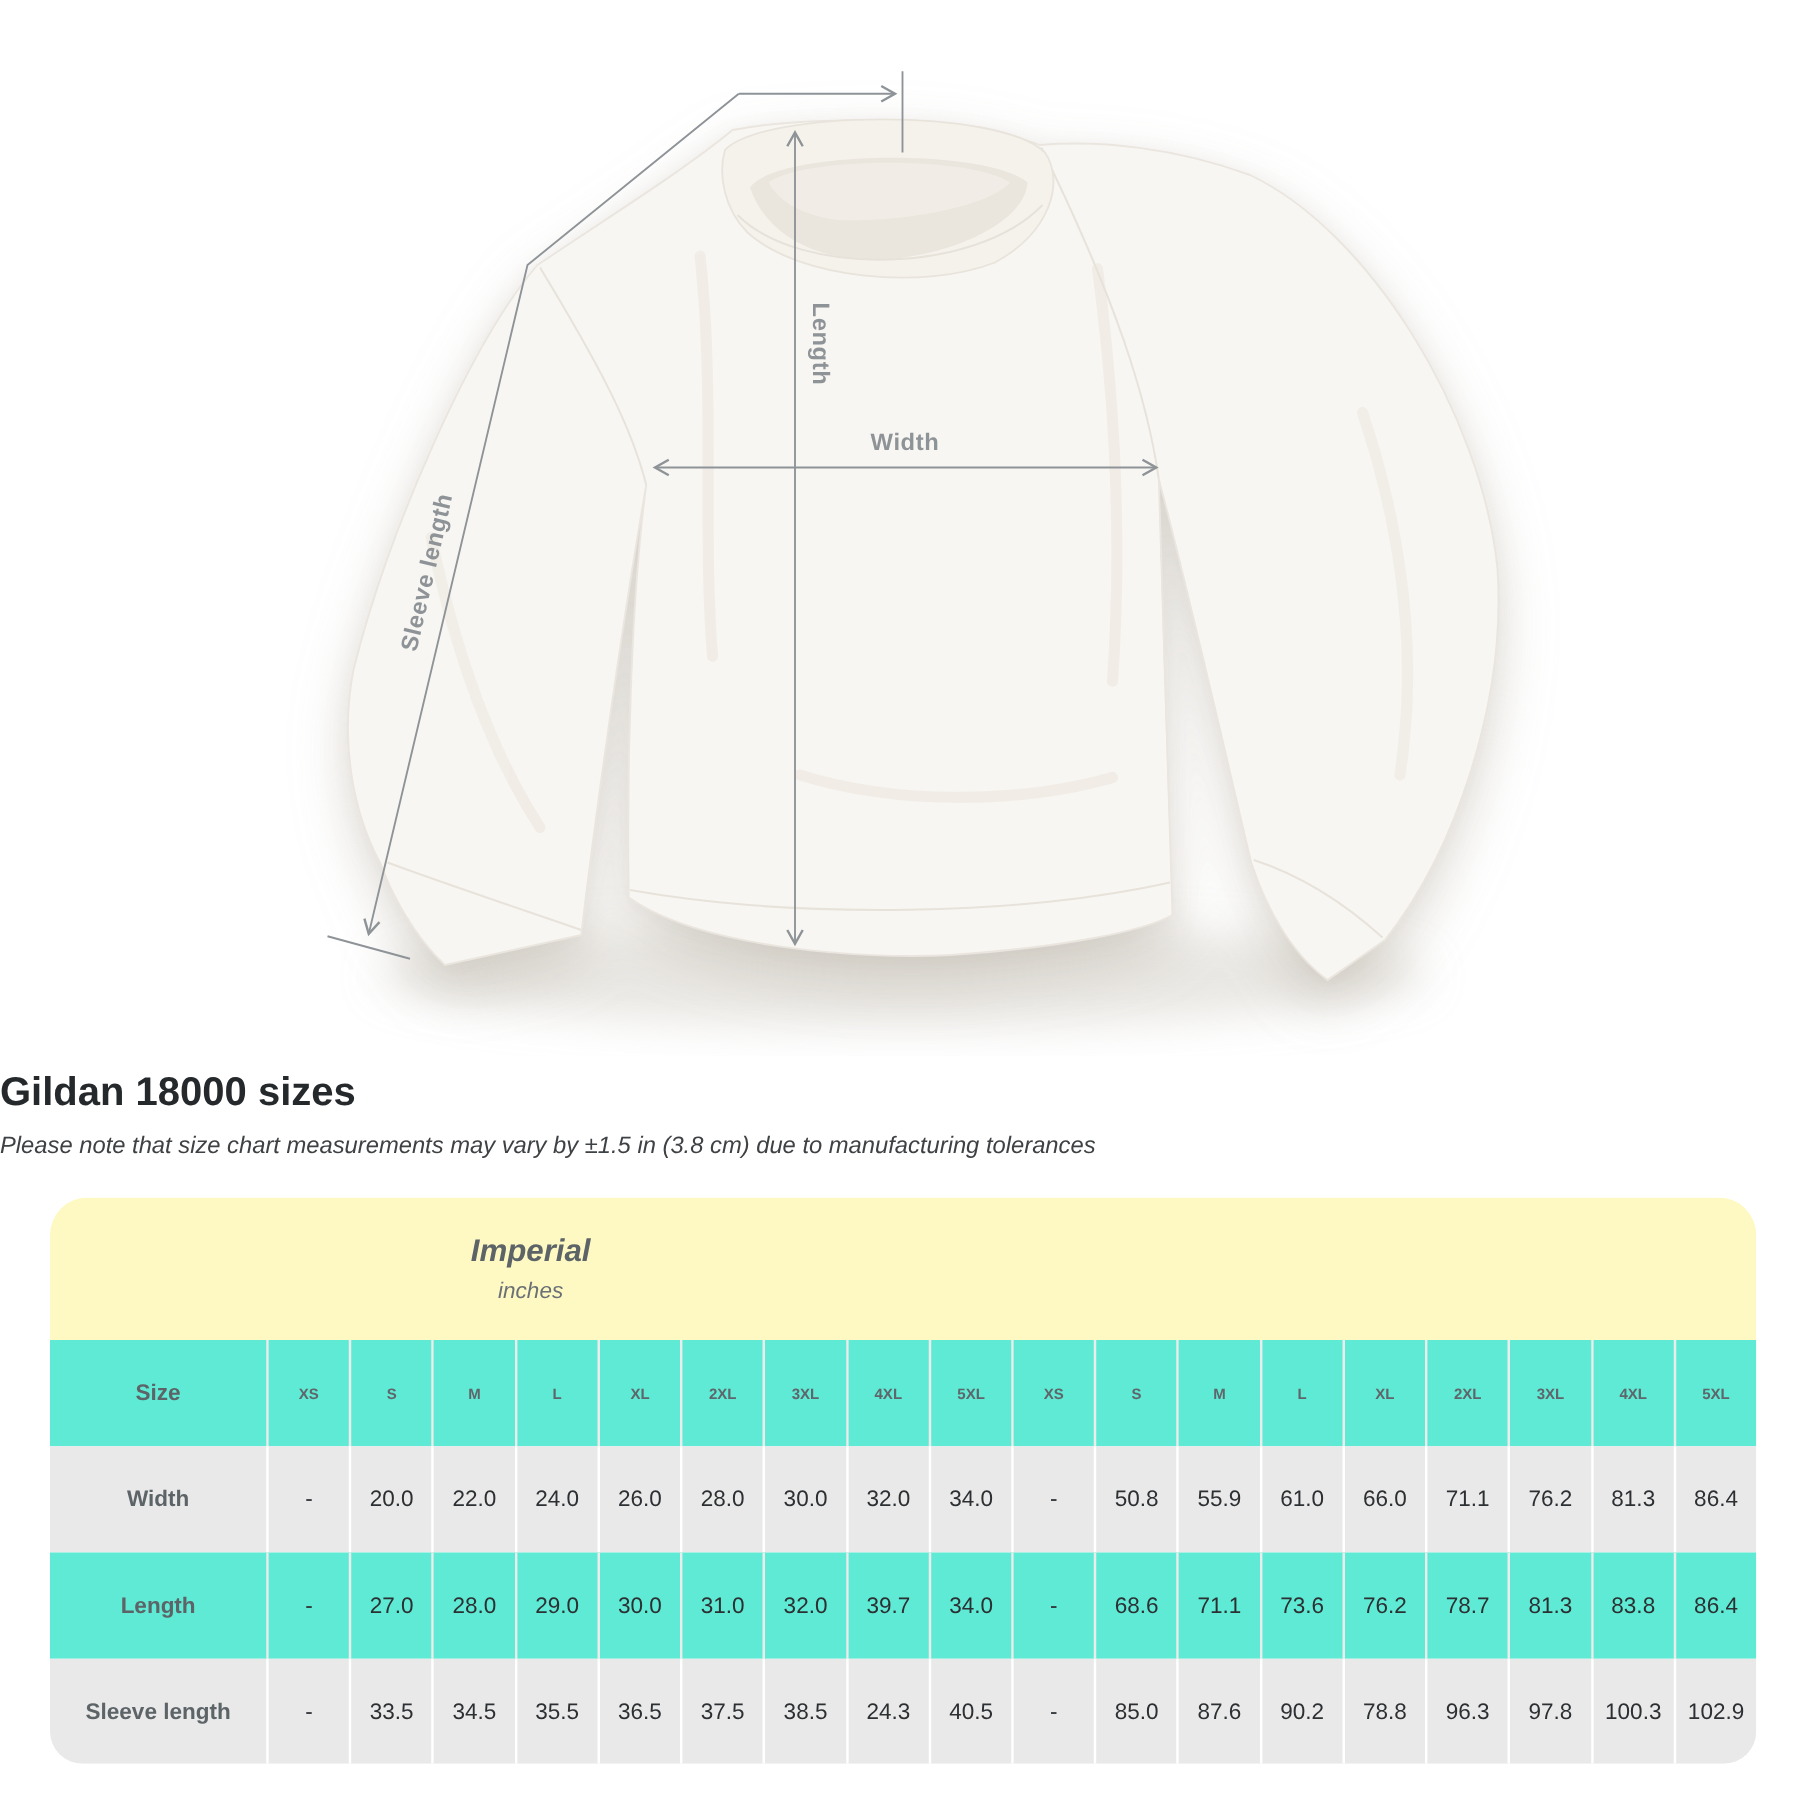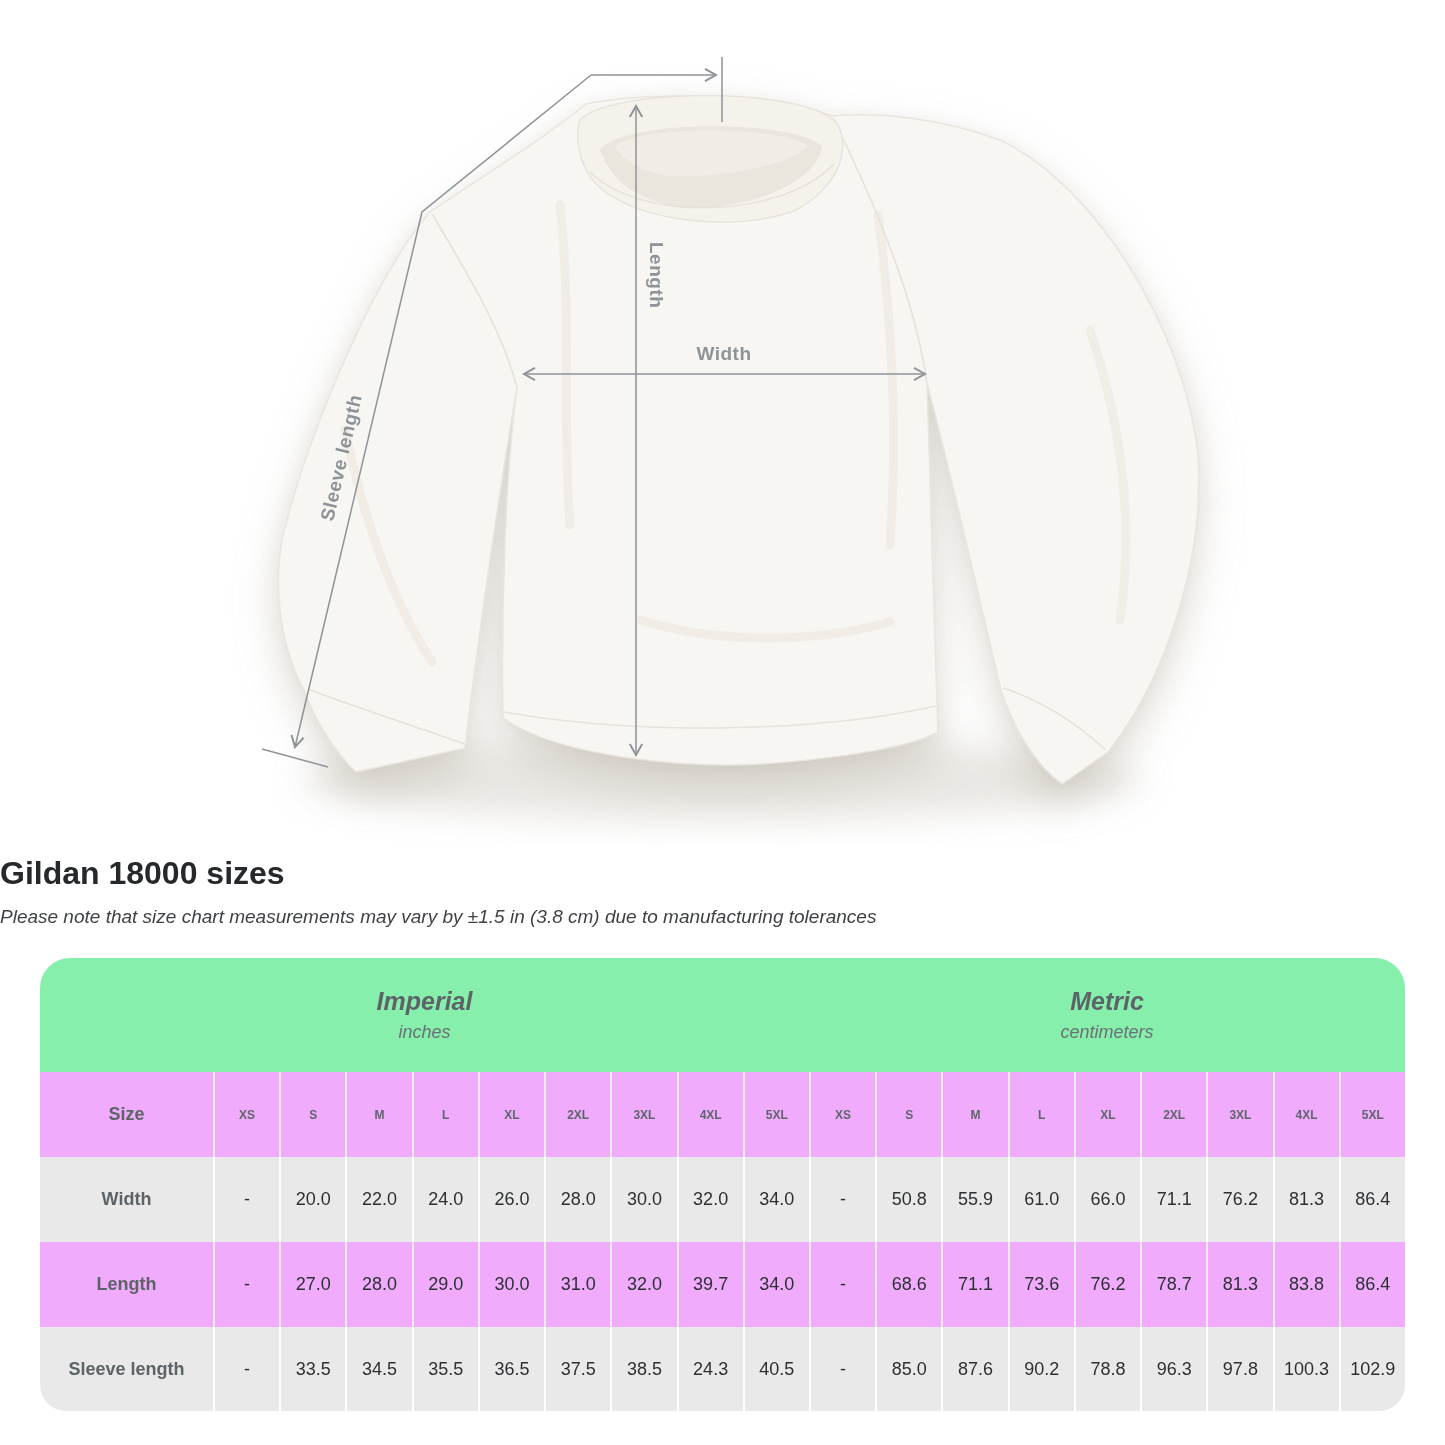--- a/index.html
+++ b/index.html
@@ -12,34 +12,34 @@
   .garment{filter:drop-shadow(0 18px 22px rgba(150,140,122,.28)) drop-shadow(0 4px 8px rgba(150,140,122,.10));}
   .measure-label{fill:#8e9397;font-weight:bold;font-size:19px;letter-spacing:.5px;
     font-family:"Liberation Sans","DejaVu Sans",sans-serif;}
 
   
   .title{margin:10px 0 0 0;font-size:32px;font-weight:bold;color:#26292c;}
   .note{margin:14px 0 0 0;text-align:left;font-size:19px;font-style:italic;color:#3f4245;}
 
   
   .size-table{width:1365px;margin:30px auto 0 auto;border-radius:30px 30px 26px 26px;overflow:hidden;}
-  .band{height:114px;background:#86efac;display:flex;}
+  .band{height:114px;background:#fef9c3;display:flex;}
   .band-group{display:flex;flex-direction:column;align-items:center;justify-content:center;gap:6px;}
   .band-group.imperial{width:769px;}
   .band-group.metric{width:596px;}
   .band-title{font-size:25px;font-weight:bold;font-style:italic;color:#5d6468;}
   .band-sub{font-size:18px;font-style:italic;color:#6a7075;}
 
   .t-row{display:flex;height:85px;}
   .t-row:last-child{height:84px;}
   .cell{flex:1;display:flex;align-items:center;justify-content:center;box-sizing:border-box;
     font-size:18px;color:#2d3033;}
   .cell.label{flex:0 0 175px;font-weight:bold;color:#5d6468;font-size:18px;}
   .cell.head{font-weight:bold;color:#5f666b;font-size:12px;}
-  .row-white .cell{background:#f0abfc;border-right:2px solid #ececec;}
+  .row-white .cell{background:#5eead4;border-right:2px solid #ececec;}
   .row-gray  .cell{background:#e9e9e9;border-right:2px solid #ffffff;}
   .t-row .cell:last-child{border-right:none;}
 </style>
 </head>
 <body>
 
 <div class="page">
 
   <div class="figure">
     <svg width="1445" height="845" viewBox="0 0 1445 845">
@@ -127,24 +127,20 @@
 
   <div class="title">Gildan 18000 sizes</div>
   <div class="note">Please note that size chart measurements may vary by ±1.5 in (3.8 cm) due to manufacturing tolerances</div>
 
   <div class="size-table">
 
     <div class="band">
       <div class="band-group imperial">
         <div class="band-title">Imperial</div>
         <div class="band-sub">inches</div>
-      </div>
-      <div class="band-group metric">
-        <div class="band-title">Metric</div>
-        <div class="band-sub">centimeters</div>
       </div>
     </div>
 
     <div class="t-row row-white">
       <div class="cell label">Size</div>
     <div class="cell head">XS</div>
         <div class="cell head">S</div>
         <div class="cell head">M</div>
         <div class="cell head">L</div>
         <div class="cell head">XL</div>

